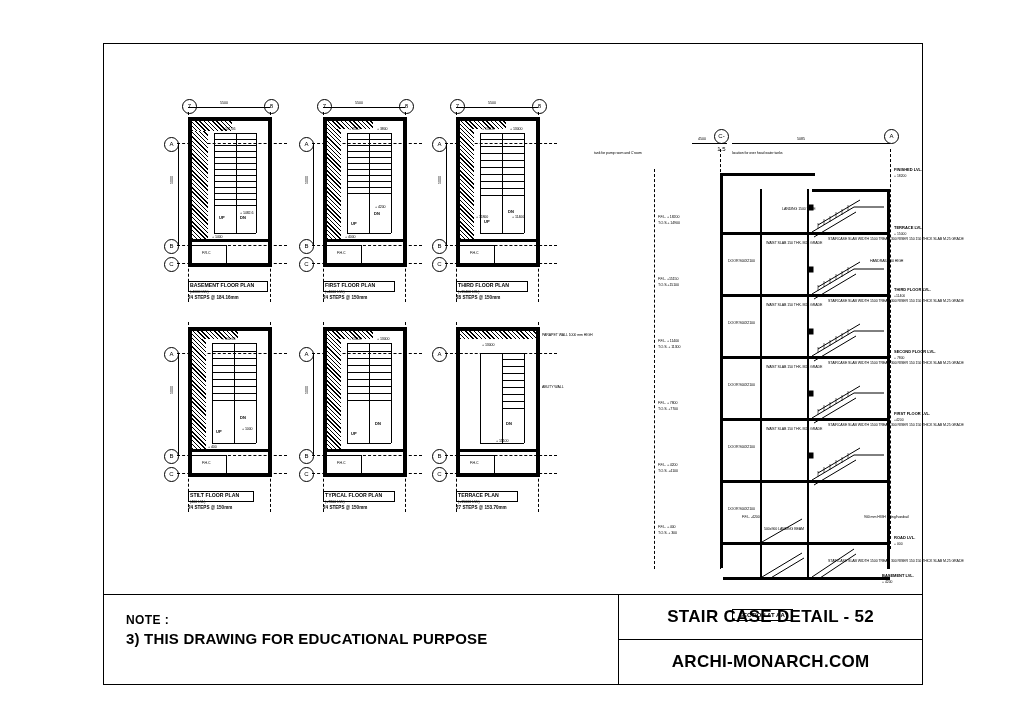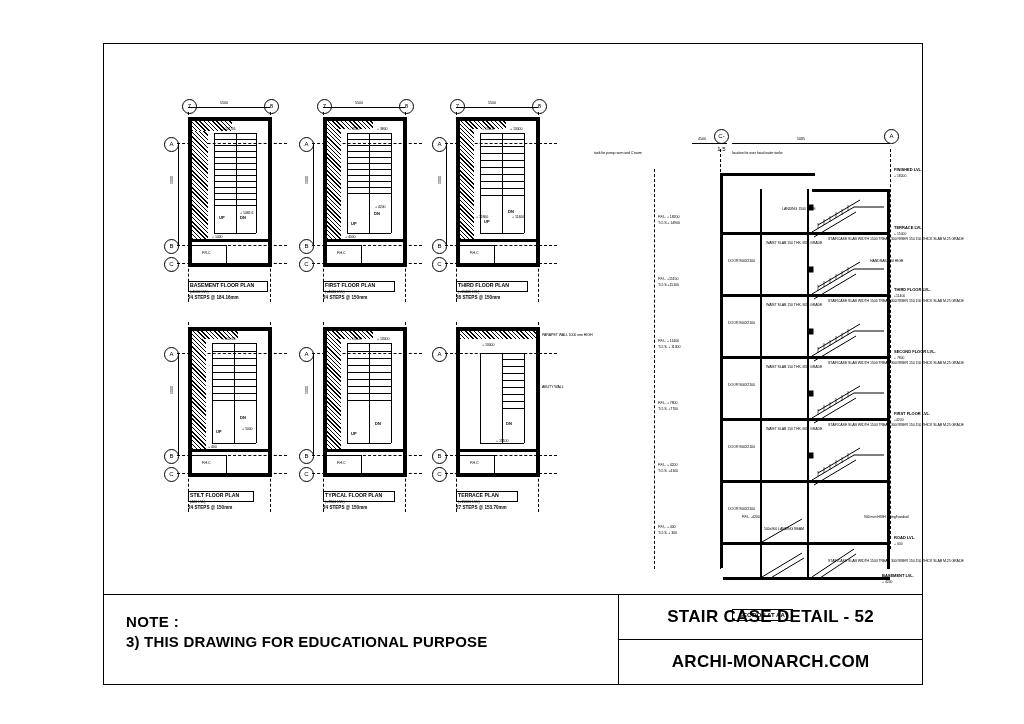--- a/index.html
+++ b/index.html
@@ -4,21 +4,21 @@
 <style>
   html,body{margin:0;padding:0;background:#ffffff;}
   body{width:1024px;height:724px;font-family:"Liberation Sans",sans-serif;color:#000;}
   #sheet{position:absolute;left:0;top:0;width:1024px;height:724px;background:#fff;}
   .frame{position:absolute;left:103px;top:43px;width:818px;height:640px;border:1.5px solid #000;background:#fff;}
   .inner-frame{position:absolute;left:0;top:0;right:0;bottom:0;}
 
   
   .titleblock{position:absolute;left:0;bottom:0;width:100%;height:90px;border-top:1.5px solid #000;box-sizing:border-box;display:flex;}
   .tb-left{width:63%;box-sizing:border-box;padding:18px 0 0 22px;border-right:1.5px solid #000;}
-  .tb-left .note-title{font-weight:bold;font-size:15px;letter-spacing:.4px;}
+  .tb-left .note-title{font-weight:bold;font-size:12px;letter-spacing:.4px;}
   .tb-left .note-line{font-weight:bold;font-size:15px;letter-spacing:.2px;margin-top:3px;}
   .tb-right{width:37%;box-sizing:border-box;display:flex;flex-direction:column;}
   .tb-r-top{flex:1;display:flex;align-items:center;justify-content:center;border-bottom:1.5px solid #000;}
   .tb-r-bot{flex:1;display:flex;align-items:center;justify-content:center;}
   .tb-r-top span{font-weight:bold;font-size:17px;letter-spacing:.3px;}
   .tb-r-bot span{font-weight:bold;font-size:17px;letter-spacing:.3px;}
 
   
   .plan{position:absolute;}
   .ln{position:absolute;background:#000;}

